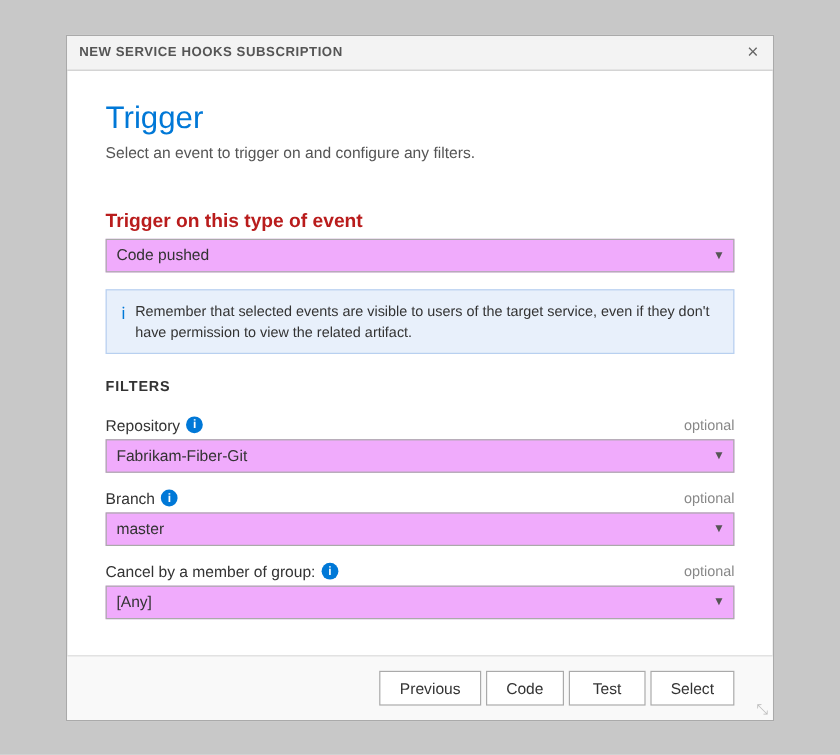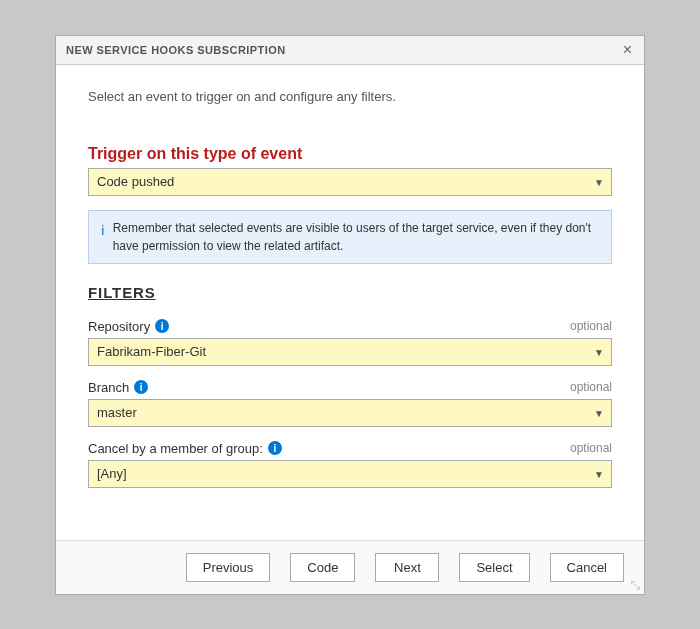--- a/index.html
+++ b/index.html
@@ -81,21 +81,21 @@
     .select-wrapper {
       position: relative;
       width: 100%;
       margin-bottom: 12px;
     }
 
     .select-wrapper select {
       width: 100%;
       padding: 5px 12px 5px 8px;
       border: 1px solid #aaa;
-      background: #fef9c3;
+      background: #f0abfc;
       font-size: 13px;
       color: #333;
       appearance: none;
       -webkit-appearance: none;
       cursor: pointer;
       height: 28px;
     }
 
     .select-arrow {
       position: absolute;
@@ -121,28 +121,27 @@
     }
 
     .info-icon {
       color: #0078d7;
       font-size: 14px;
       flex-shrink: 0;
       margin-top: 1px;
     }
 
     .section-header {
-      font-size: 15px;
+      font-size: 12px;
       font-weight: 700;
       color: #333;
       letter-spacing: 0.06em;
       text-transform: uppercase;
       margin-bottom: 18px;
       border-bottom: none;
-      text-decoration: underline;
     }
 
     .filter-row {
       margin-bottom: 14px;
     }
 
     .filter-row-label {
       display: flex;
       justify-content: space-between;
       align-items: center;
@@ -173,24 +172,24 @@
       border-radius: 50%;
       background: #0078d7;
       color: #fff;
       font-size: 10px;
       font-weight: 700;
       cursor: pointer;
     }
 
     .dialog-footer {
       border-top: 1px solid #ddd;
-      padding: 12px 20px;
+      padding: 12px 32px;
       display: flex;
       justify-content: flex-end;
-      gap: 20px;
+      gap: 4px;
       background: #f9f9f9;
     }
 
     .btn {
       padding: 6px 16px;
       font-size: 13px;
       cursor: pointer;
       border: 1px solid #aaa;
       background: #fff;
       color: #333;
@@ -209,20 +208,21 @@
 </head>
 <body>
 
 <div class="dialog">
   <div class="dialog-titlebar">
     <span class="dialog-title">NEW SERVICE HOOKS SUBSCRIPTION</span>
     <button class="close-btn">×</button>
   </div>
 
   <div class="dialog-body">
+    <h1 class="page-heading">Trigger</h1>
     <p class="page-subtitle">Select an event to trigger on and configure any filters.</p>
 
     <div class="filter-row">
       <div class="field-label">Trigger on this type of event</div>
       <div class="select-wrapper">
         <select>
           <option>Code pushed</option>
           <option>Code checked in</option>
           <option>Build completed</option>
           <option>Work item created</option>
@@ -287,19 +287,18 @@
           <option>Readers</option>
         </select>
         <span class="select-arrow">▼</span>
       </div>
     </div>
   </div>
 
   <div class="dialog-footer">
     <button class="btn">Previous</button>
     <button class="btn">Code</button>
-    <button class="btn">Next</button>
+    <button class="btn">Test</button>
     <button class="btn">Select</button>
-    <button class="btn">Cancel</button>
   </div>
 
   <span class="resize-handle">⤡</span>
 </div>
 
 </body></html>

